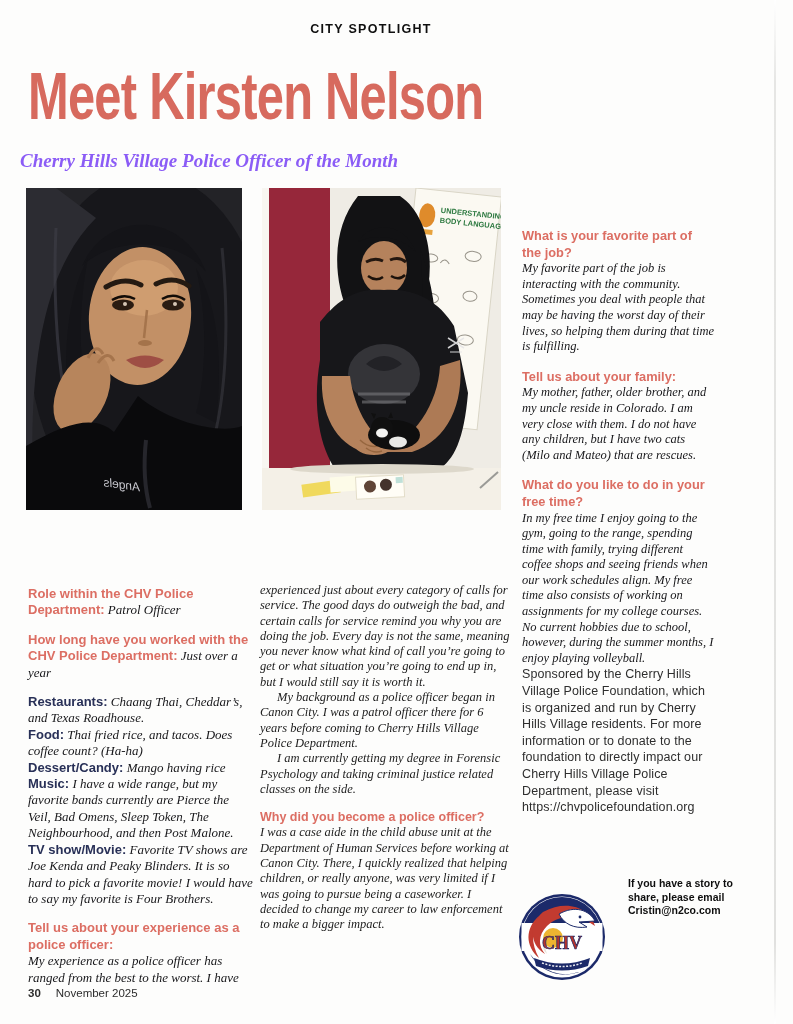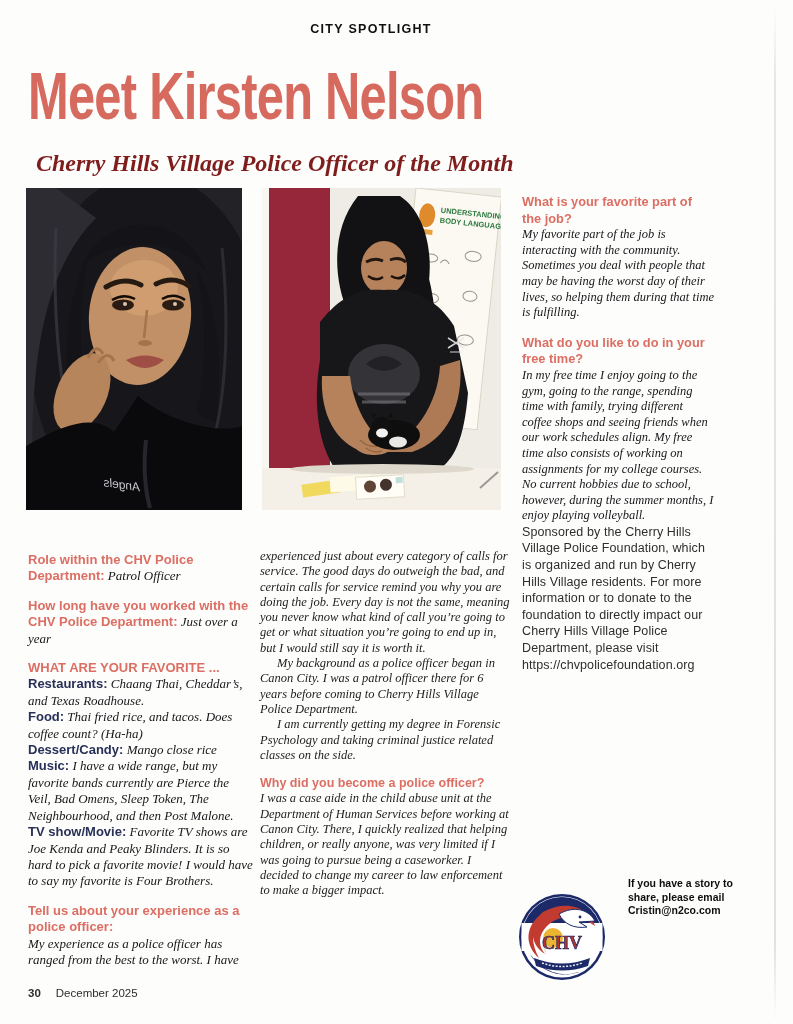--- a/index.html
+++ b/index.html
@@ -17,30 +17,30 @@
     letter-spacing: 1.3px; color: #0f0f0f;
   }
   .title {
     position: absolute; top: 62px; left: 28px;
     font-size: 66px; font-weight: bold; color: #d76a5e;
     letter-spacing: -1px; white-space: nowrap;
     transform: scaleX(0.74); transform-origin: left top;
     line-height: 1.05;
   }
   .subtitle {
-    position: absolute; top: 150px; left: 36px;
+    position: absolute; top: 150px; left: 20px;
     font-family: "Liberation Serif", serif; font-style: italic; font-weight: bold;
-    font-size: 24px; color: #7f1d1d;
+    font-size: 19px; color: #8b5cf6;
   }
   .photo { position: absolute; top: 188px; overflow: hidden; }
   .photo svg { display: block; }
   .photo-left { left: 26px; width: 216px; height: 322px; }
   .photo-mid  { left: 262px; width: 239px; height: 322px; }
 
-  .col { position: absolute; font-family: "Liberation Serif", serif; }
+  .col { position: absolute; font-family: "Liberation Serif", serif; margin-top: 34px; }
   .col p { margin: 0; }
   .col-left  { left: 28px;  top: 552px; width: 226px; }
   .col-mid   { left: 260px; top: 549px; width: 252px; }
   .col-right { left: 522px; top: 194px; width: 192px; }
 
   .qh  { font-family: "Liberation Sans", sans-serif; font-weight: bold;
          color: #dc6e63; font-style: normal; }
   .lbl { font-family: "Liberation Sans", sans-serif; font-weight: bold;
          color: #283057; font-style: normal; }
   .ans { font-style: italic; color: #17171a; }
@@ -184,32 +184,31 @@
 <div class="col col-left">
   <p class="block">
     <span class="qh">Role within the CHV Police Department:</span>
     <span class="ans">Patrol Officer</span>
   </p>
   <p class="block">
     <span class="qh">How long have you worked with the CHV Police Department:</span>
     <span class="ans">Just over a year</span>
   </p>
   <div class="block">
-    <p><span class="qh">WHAT ARE YOUR FAVORITE ...</span></p>
     <p>
       <span class="lbl">Restaurants:</span>
       <span class="ans">Chaang Thai, Cheddar’s, and Texas Roadhouse.</span>
     </p>
     <p>
       <span class="lbl">Food:</span>
       <span class="ans">Thai fried rice, and tacos. Does coffee count? (Ha-ha)</span>
     </p>
     <p>
       <span class="lbl">Dessert/Candy:</span>
-      <span class="ans">Mango close rice</span>
+      <span class="ans">Mango having rice</span>
     </p>
     <p>
       <span class="lbl">Music:</span>
       <span class="ans">I have a wide range, but my favorite bands currently are Pierce the Veil, Bad Omens, Sleep Token, The Neighbourhood, and then Post Malone.</span>
     </p>
     <p>
       <span class="lbl">TV show/Movie:</span>
       <span class="ans">Favorite TV shows are Joe Kenda and Peaky Blinders. It is so hard to pick a favorite movie! I would have to say my favorite is Four Brothers.</span>
     </p>
   </div>
@@ -224,20 +223,24 @@
   <p class="indent">My background as a police officer began in Canon City. I was a patrol officer there for 6 years before coming to Cherry Hills Village Police Department.</p>
   <p class="indent">I am currently getting my degree in Forensic Psychology and taking criminal justice related classes on the side.</p>
   <p class="qh-line"><span class="qh">Why did you become a police officer?</span></p>
   <p>I was a case aide in the child abuse unit at the Department of Human Services before working at Canon City. There, I quickly realized that helping children, or really anyone, was very limited if I was going to pursue being a caseworker. I decided to change my career to law enforcement to make a bigger impact.</p>
 </div>
 
 <div class="col col-right">
   <div class="block">
     <span class="qh">What is your favorite part of the job?</span><br>
     <span class="ans">My favorite part of the job is interacting with the community. Sometimes you deal with people that may be having the worst day of their lives, so helping them during that time is fulfilling.</span>
+  </div>
+  <div class="block">
+    <span class="qh">Tell us about your family:</span><br>
+    <span class="ans">My mother, father, older brother, and my uncle reside in Colorado. I am very close with them. I do not have any children, but I have two cats (Milo and Mateo) that are rescues.</span>
   </div>
   <div class="block">
     <span class="qh">What do you like to do in your free time?</span><br>
     <span class="ans">In my free time I enjoy going to the gym, going to the range, spending time with family, trying different coffee shops and seeing friends when our work schedules align. My free time also consists of working on assignments for my college courses. No current hobbies due to school, however, during the summer months, I enjoy playing volleyball.</span>
   </div>
   <p class="sponsor">Sponsored by the Cherry Hills Village Police Foundation, which is organized and run by Cherry Hills Village residents. For more information or to donate to the foundation to directly impact our Cherry Hills Village Police Department, please visit https://chvpolicefoundation.org</p>
 </div>
 
 <div class="logo-wrap">
   <svg width="90" height="90" viewBox="0 0 90 90" xmlns="http://www.w3.org/2000/svg">
@@ -254,16 +257,16 @@
     <circle cx="63" cy="25" r="1.4" fill="#1c2a6a"></circle>
     <text x="45" y="57" text-anchor="middle" font-family="Liberation Serif, serif" font-size="18" font-weight="bold" fill="#b5342d" stroke="#1c2a6a" stroke-width="0.7">CHV</text>
     <path d="M17 66 Q45 77 73 66 L71 74 Q45 83 19 74 Z" fill="#1c2a6a"></path>
     <path d="M25 71 q20 7 40 0" stroke="#ffffff" stroke-width="1.5" stroke-dasharray="2 1.5" fill="none" opacity="0.9"></path>
   </svg>
 </div>
 
 <div class="story-note">If you have a story to share, please email Cristin@n2co.com</div>
 
 <div class="footer">
-  <span class="pagenum">30</span><span>December 2025</span>
+  <span class="pagenum">30</span><span>November 2025</span>
 </div>
 
 <div class="scan-edge"></div>
 
 </body></html>

